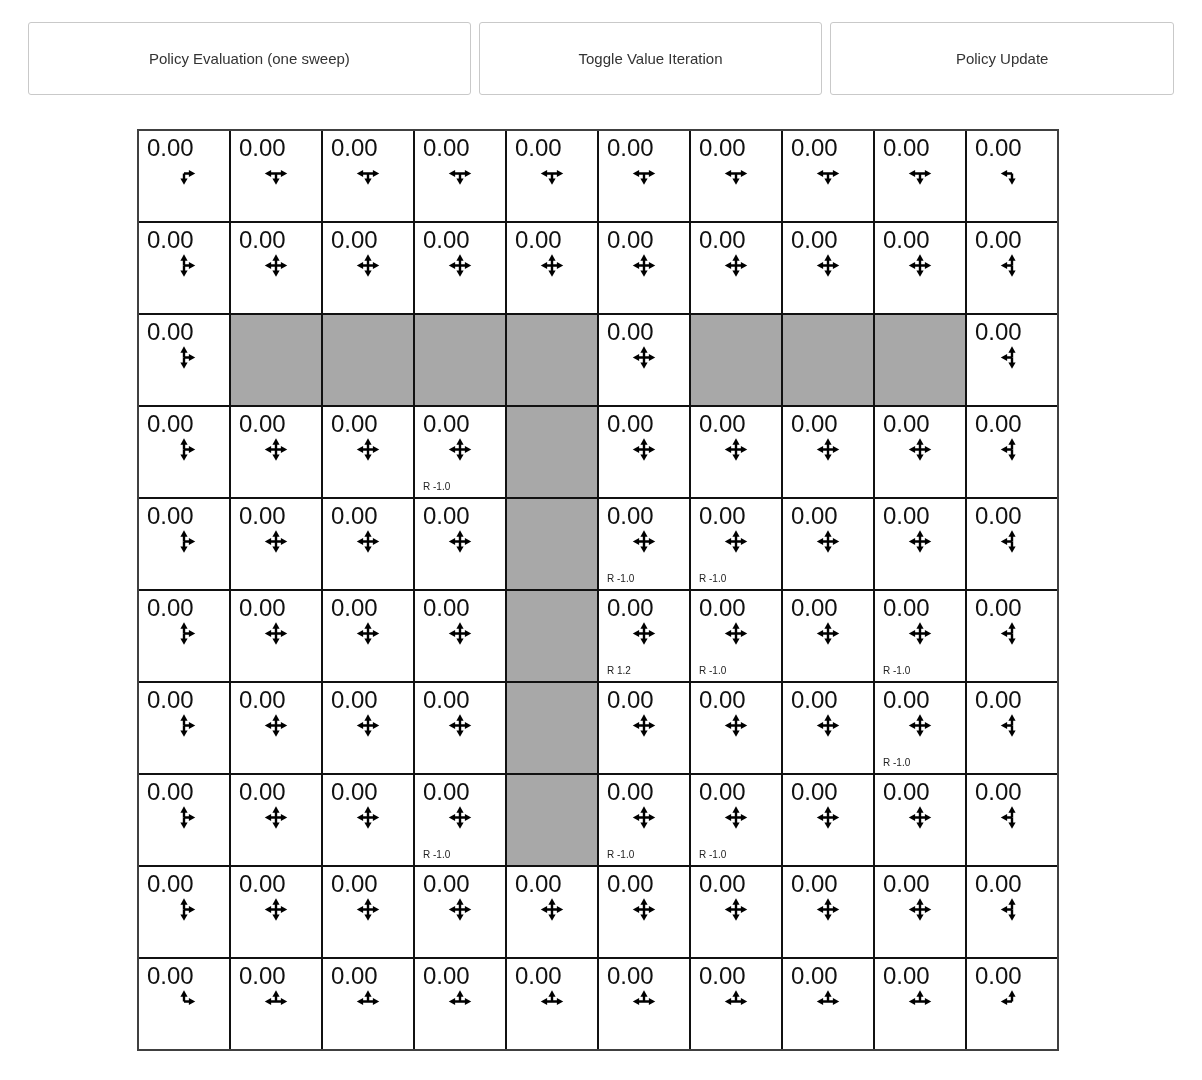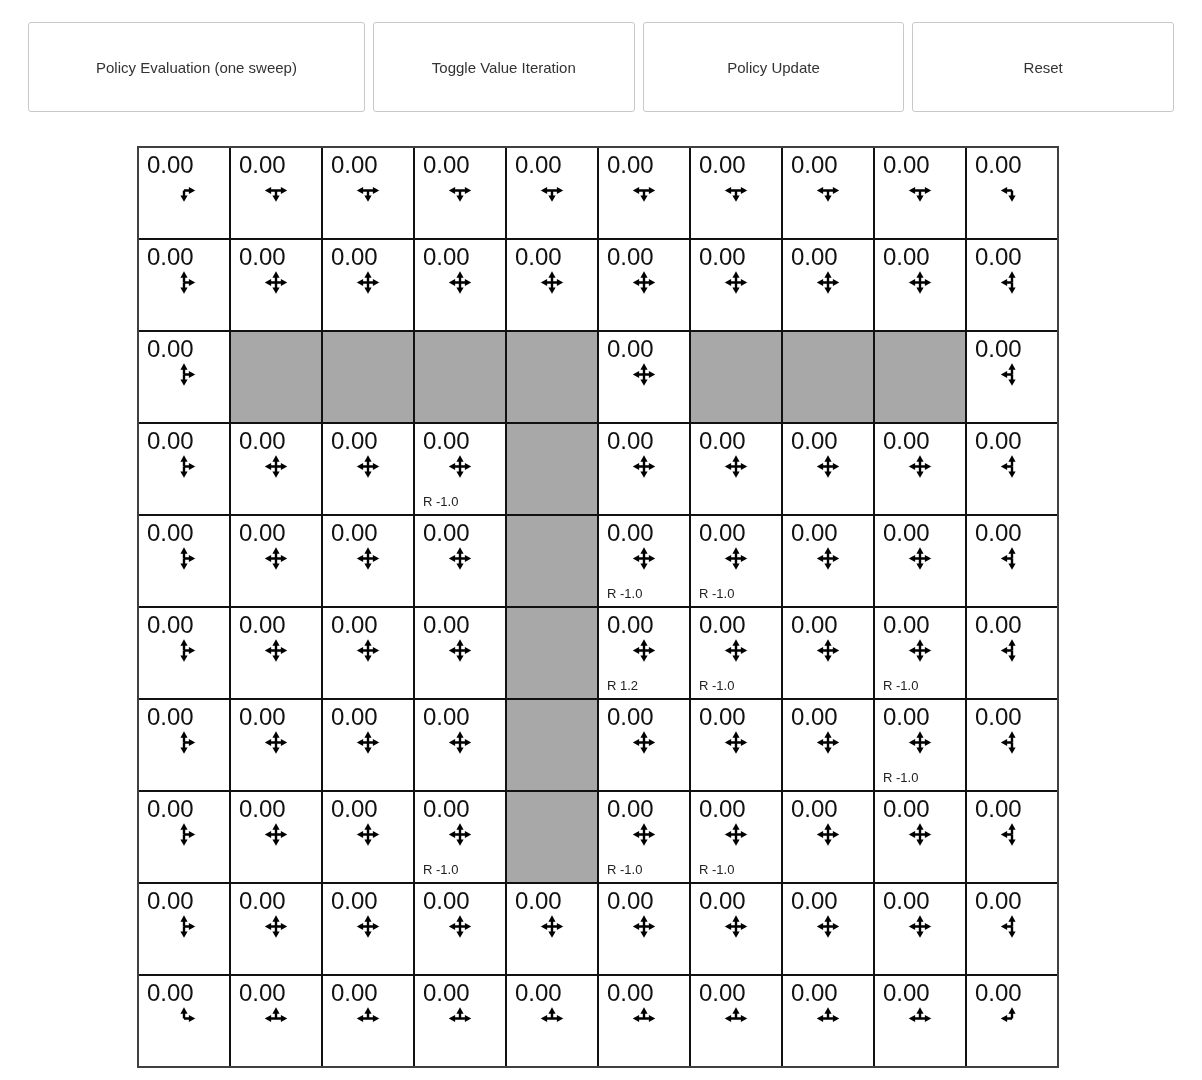--- a/index.html
+++ b/index.html
@@ -2,21 +2,21 @@
 <html><head>
 <meta charset="utf-8">
 <style>
   * { margin:0; padding:0; box-sizing:border-box; }
   html,body { background:#ffffff; width:1202px; height:1080px; overflow:hidden;
               font-family:"Liberation Sans", sans-serif; }
 
   
   .toolbar { display:flex; gap:8px; margin:22px 28px 0 28px; }
   .toolbar button {
-    height:90px; background:#ffffff; border:1px solid #c9c9c9; border-radius:3px;
+    height:73px; background:#ffffff; border:1px solid #c9c9c9; border-radius:3px;
     font-family:"Liberation Sans", sans-serif; font-size:15px; color:#333333;
     cursor:pointer;
   }
   .toolbar button.wide { flex:1.29; }
   .toolbar button:not(.wide) { flex:1; }
 
   
   .grid-wrap { margin:34px 0 0 137px; }
   .grid {
     display:grid;
@@ -32,31 +32,30 @@
   .value {
     position:absolute; top:4px; left:8px;
     font-size:24px; color:#111111; line-height:1.1;
   }
   .arrow {
     position:absolute; top:26px; left:50%; transform:translateX(-50%);
     width:33px; height:33px;
   }
   .reward {
     position:absolute; bottom:5px; left:8px;
-    font-size:13px; color:#222222;
+    font-size:10px; color:#222222;
   }
 </style>
 </head>
 <body>
 
 <div class="toolbar">
   <button class="wide">Policy Evaluation (one sweep)</button>
   <button>Toggle Value Iteration</button>
   <button>Policy Update</button>
-  <button>Reset</button>
 </div>
 
 <div class="grid-wrap">
   <div class="grid">
       <div class="cell">
         <span class="value">0.00</span>
         <svg viewBox="0 0 44 44" class="arrow">
           <g transform="rotate(180 22 22)">
             <line x1="22" y1="22" x2="22" y2="12" stroke="#000" stroke-width="3.2"></line>
             <polygon points="22,7 17.2,15.5 26.8,15.5" fill="#000"></polygon>

